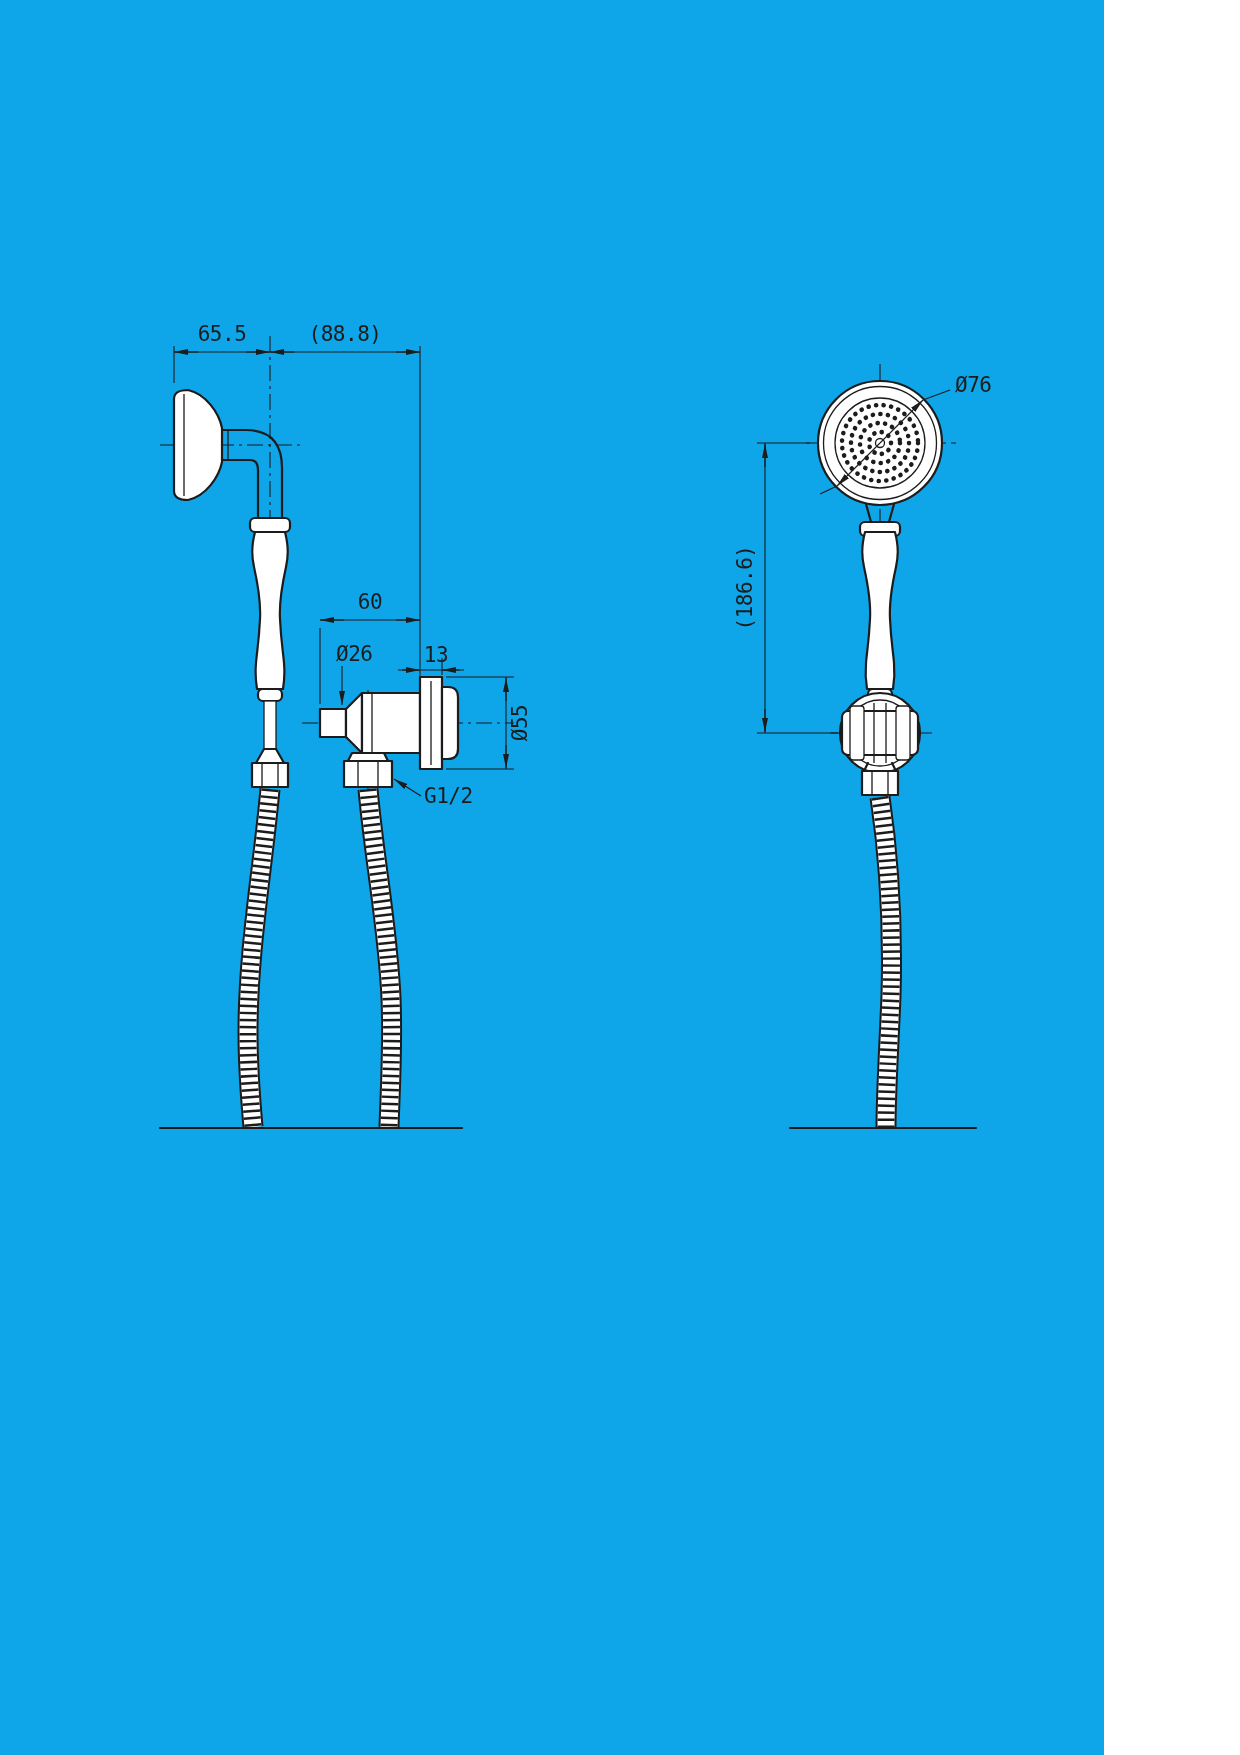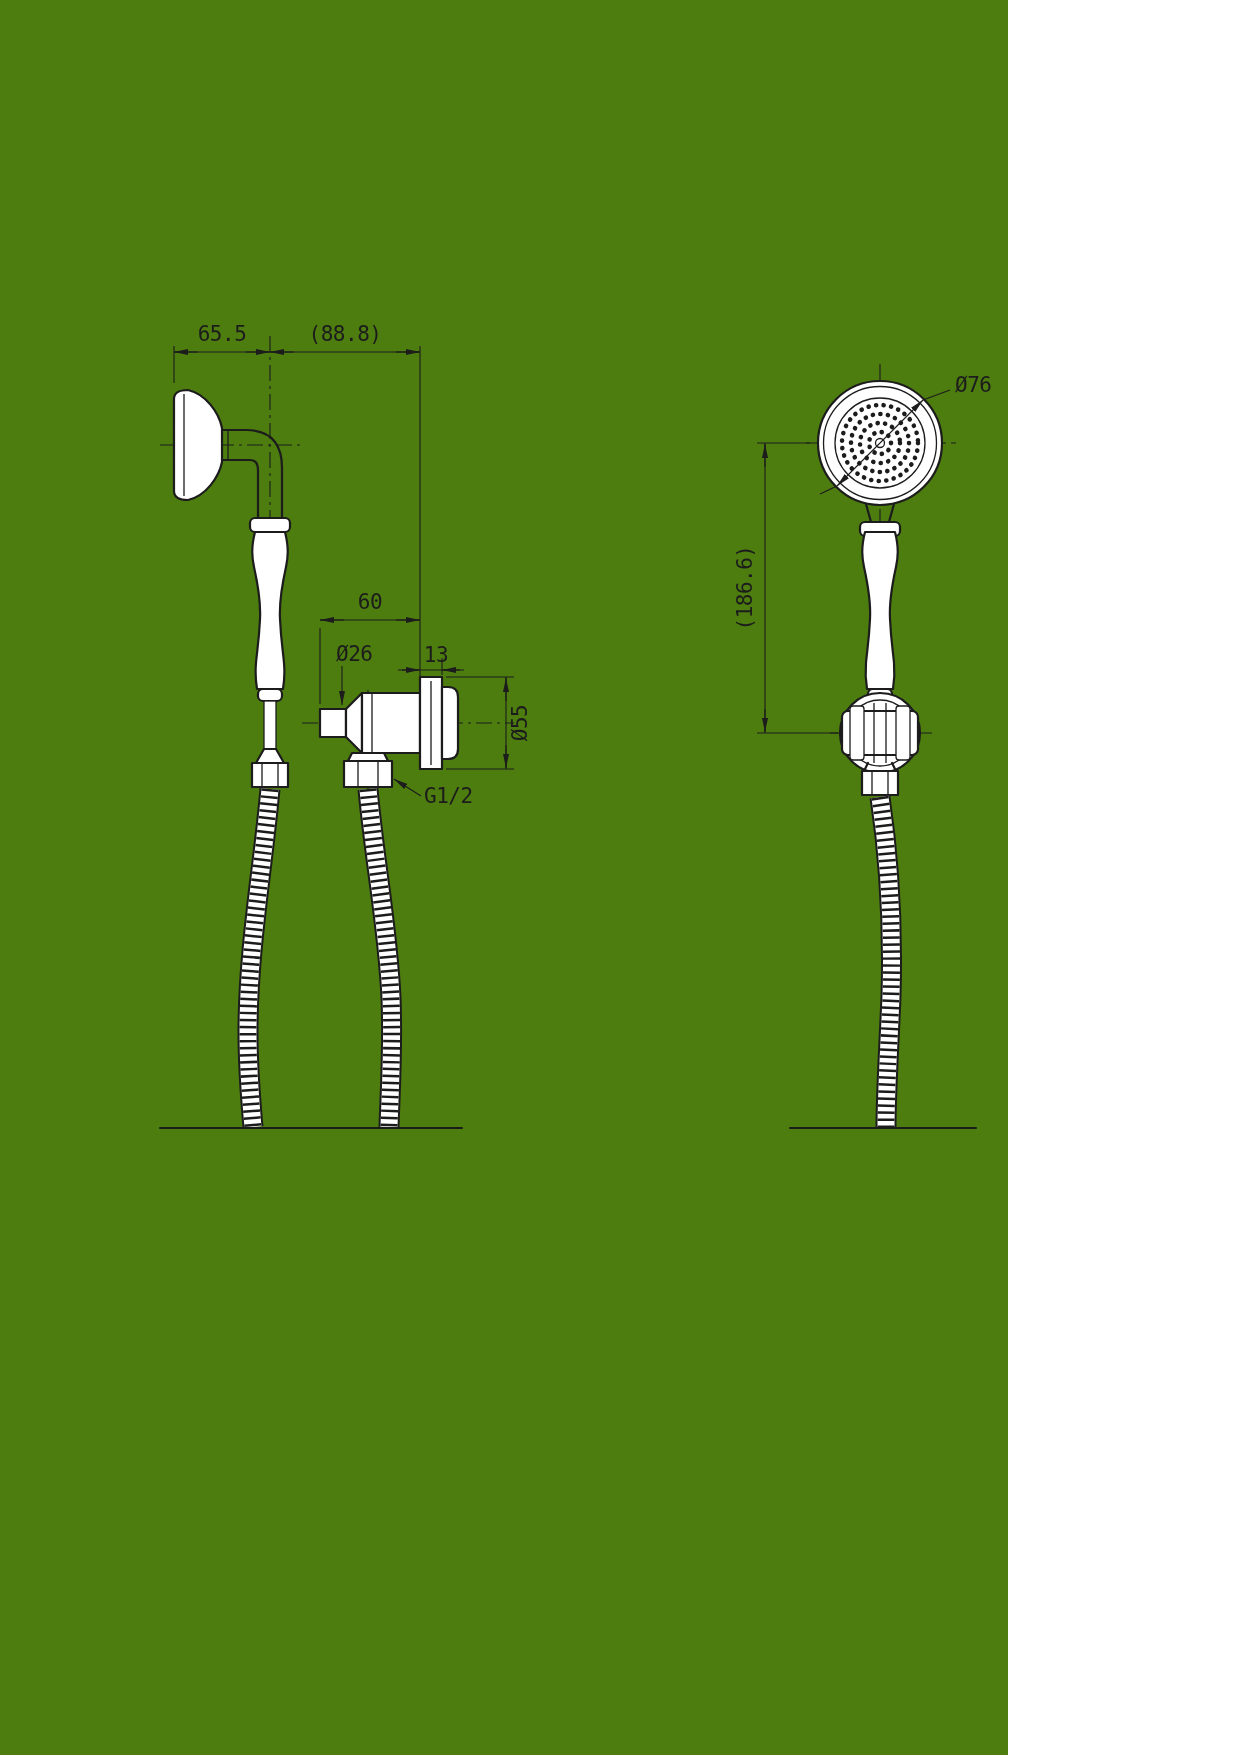--- a/index.html
+++ b/index.html
@@ -1,16 +1,16 @@
 <!DOCTYPE html>
 <html><head>
 <meta charset="utf-8">
 <style>
   html,body{margin:0;padding:0;background:#ffffff;}
-  .page{width:1008px;height:1755px;background:#4d7c0f;position:relative;overflow:hidden;}
+  .page{width:1104px;height:1755px;background:#0ea5e9;position:relative;overflow:hidden;}
   svg{display:block;}
   .ln{stroke:#1c1c1c;stroke-width:2.2;fill:none;stroke-linecap:round;stroke-linejoin:round;}
   .lnf{stroke:#1c1c1c;stroke-width:2.2;fill:#ffffff;stroke-linejoin:round;}
   .thin{stroke:#1c1c1c;stroke-width:1.3;fill:none;}
   .thinf{stroke:#1c1c1c;stroke-width:1.3;fill:#ffffff;}
   .dim{stroke:#1c1c1c;stroke-width:1.1;fill:none;}
   .cl{stroke:#1c1c1c;stroke-width:1.1;fill:none;stroke-dasharray:16 5 3 5;}
   .hose-o{stroke:#1c1c1c;stroke-width:21;fill:none;}
   .hose-i{stroke:#ffffff;stroke-width:17;fill:none;}
   .hose-r{stroke:#1c1c1c;stroke-width:17;fill:none;stroke-dasharray:2.5 4.5;}

